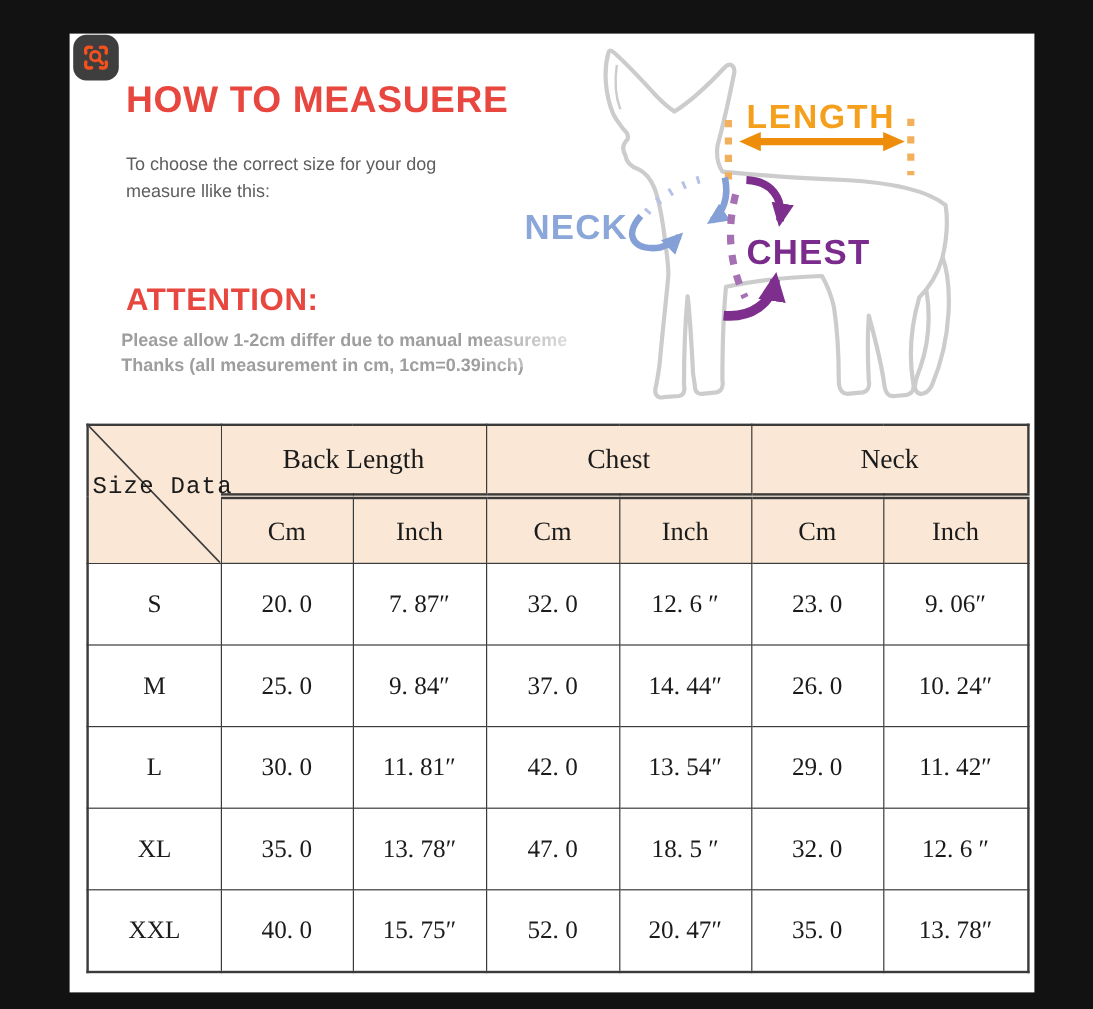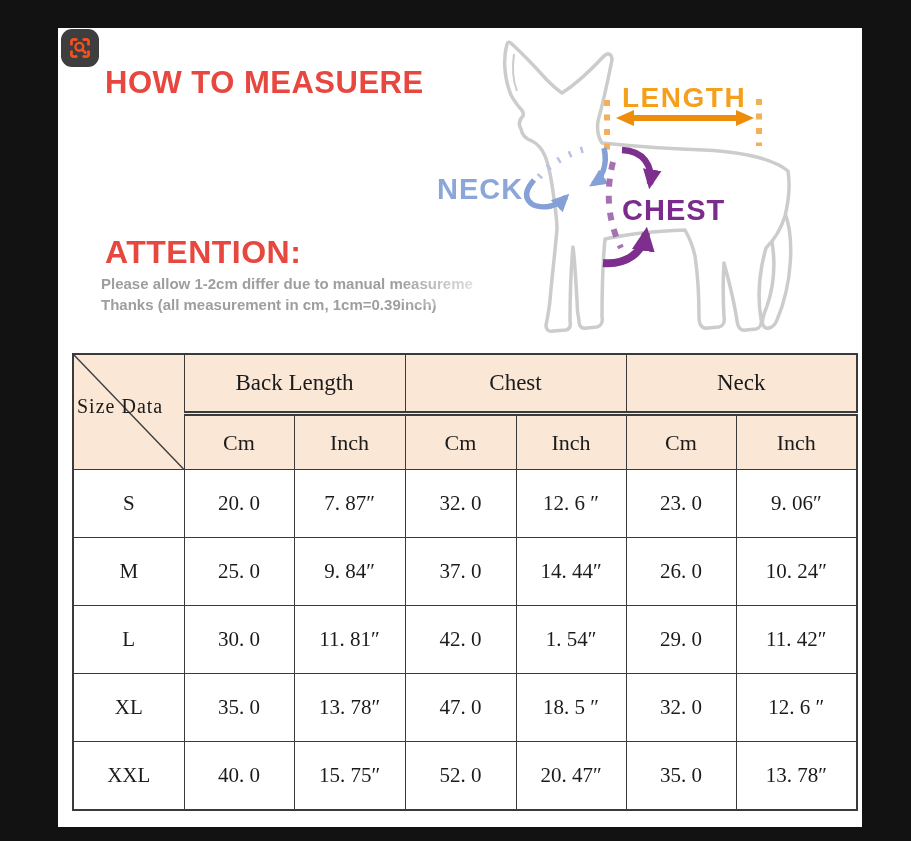--- a/index.html
+++ b/index.html
@@ -16,21 +16,21 @@
     position:absolute; left:47px; top:37px;
     font-size:31px; font-weight:bold; color:#e8473f; letter-spacing:.5px;
     white-space:nowrap; z-index:1;
   }
   .subtitle {
     position:absolute; left:47px; top:99px;
     font-size:15px; color:#5e5e5e; line-height:22px; z-index:1;
   }
   .att-title {
     position:absolute; left:47px; top:206px;
-    font-size:32px; font-weight:bold; color:#e8473f; letter-spacing:.5px; z-index:1;
+    font-size:26px; font-weight:bold; color:#e8473f; letter-spacing:.5px; z-index:1;
   }
   .att-notes {
     position:absolute; left:43px; top:245px;
     font-size:15px; font-weight:bold; color:#9e9e9e; line-height:21px;
     white-space:nowrap; z-index:1;
   }
   svg.diagram {
     position:absolute; left:0; top:0; z-index:3; pointer-events:none;
   }
   svg.diagram text { font-family:"Liberation Sans", sans-serif; font-weight:bold; }
@@ -48,35 +48,40 @@
   table.size-chart thead th { background:#fae7d5;margin-left:28px; }
   tr.group-row th { height:56px; font-size:23px; }
   tr.group-row th.group { border-bottom:5px double #3b3b3b; }
   tr.unit-row th { height:53px; font-size:22px; }
   tbody td { height:67px; font-size:21px; background:#ffffff; }
   th.corner { position:relative; }
   th.corner svg { position:absolute; left:0; top:0; width:100%; height:100%; }
   th.corner .corner-label {
     position:absolute; left:3px; top:40px; font-size:20px; letter-spacing:1px;
     white-space:nowrap;
+    font-family:Liberation Mono, monospace;
   }
   .scan-btn {
     position:absolute; left:61px; top:29px; width:38px; height:38px;
     background:#3e3e3e; border-radius:11px; z-index:10;
     display:flex; align-items:center; justify-content:center;
     cursor:pointer; border:none;
   }
 </style>
 </head>
 <body>
 
 <div class="canvas">
 
   <div class="title">HOW TO MEASUERE</div>
 
+  <div class="subtitle">
+    <div>To choose the correct size for your dog</div>
+    <div>measure llike this:</div>
+  </div>
 
   <div class="att-title">ATTENTION:</div>
 
   <div class="att-notes">
     <div>Please allow 1-2cm differ due to manual measureme</div>
     <div>Thanks (all measurement in cm, 1cm=0.39inch)</div>
   </div>
 
   <svg class="diagram" width="804" height="799" viewBox="58 28 804 799">
     <defs>
@@ -165,21 +170,21 @@
         <td>37. 0</td>
         <td>14. 44″</td>
         <td>26. 0</td>
         <td>10. 24″</td>
       </tr>
       <tr>
         <td>L</td>
         <td>30. 0</td>
         <td>11. 81″</td>
         <td>42. 0</td>
-        <td>1. 54″</td>
+        <td>13. 54″</td>
         <td>29. 0</td>
         <td>11. 42″</td>
       </tr>
       <tr>
         <td>XL</td>
         <td>35. 0</td>
         <td>13. 78″</td>
         <td>47. 0</td>
         <td>18. 5 ″</td>
         <td>32. 0</td>

